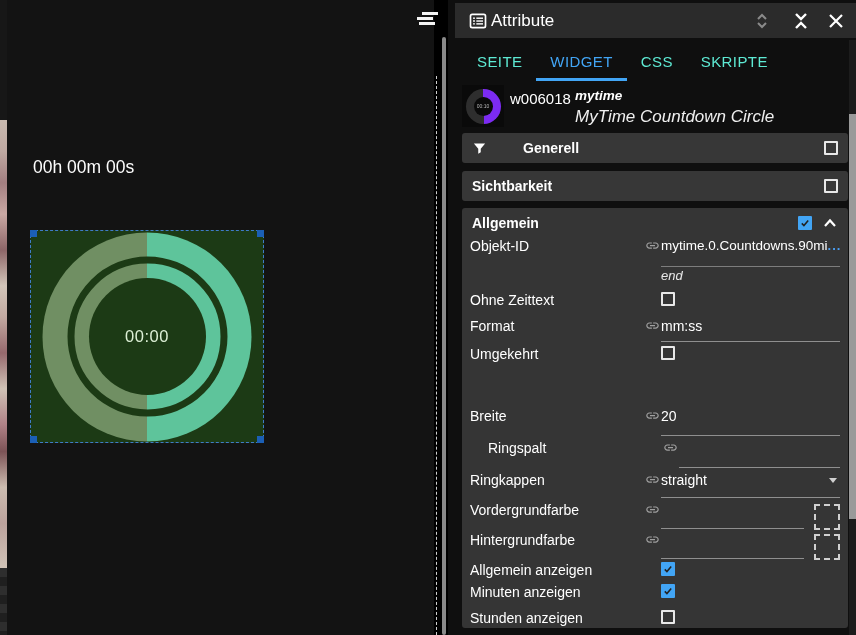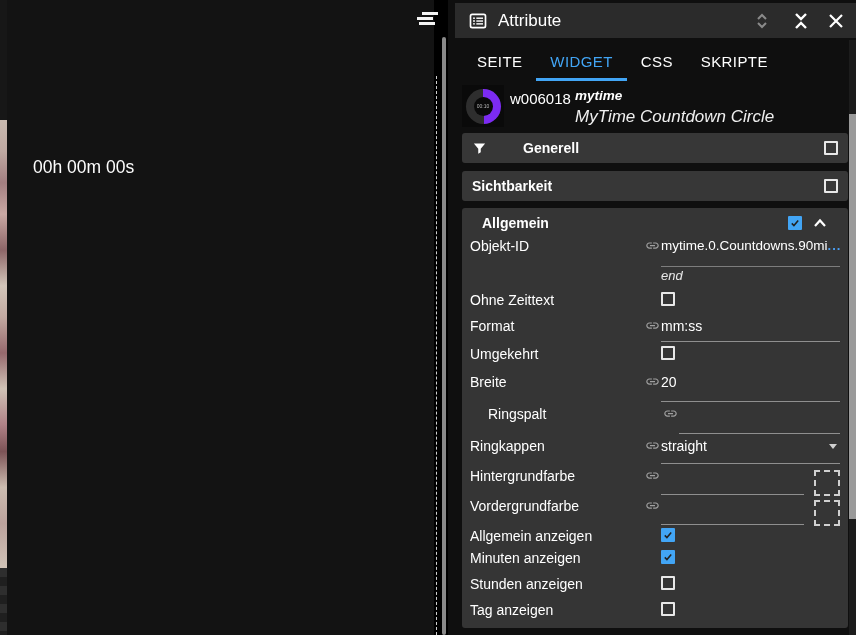--- a/index.html
+++ b/index.html
@@ -44,28 +44,28 @@
   
   .splitter { position:absolute; left:436px; top:76px; height:559px; width:0;
     border-left:1px dashed #cfcfcf; }
   .canvas-scrollbar { position:absolute; left:442px; top:37px; width:4px; height:598px;
     background:#8a8a8a; border-radius:2px; }
 
   
   .panel { position:absolute; left:448px; top:0; width:408px; height:635px; background:#0f0f0f; }
   .panel-header { position:absolute; left:7px; top:3px; width:401px; height:35px;
     background:#2b2b2b; display:flex; align-items:center; padding:0 11px 0 13px; }
-  .hdr-title { margin-left:10px; font-size:17px; color:#fff; }
+  .hdr-title { margin-left:3px; font-size:17px; color:#fff; }
   .hdr-unfold { margin-left:auto; display:flex; }
   .hdr-collapse { margin-left:22px; display:flex; }
   .hdr-close { margin-left:17px; display:flex; }
 
   .tabs { position:absolute; left:15px; top:45px; display:flex; }
   .tab { padding:0 14px; height:36px; line-height:33px; font-size:15px; letter-spacing:.4px;
-    color:#ffffff; border-bottom:3px solid transparent; cursor:default; }
+    color:#5eead4; border-bottom:3px solid transparent; cursor:default; }
   .tab.active { color:#42a5f5; border-bottom-color:#42a5f5; }
 
   .wicon { position:absolute; left:14px; top:85px; width:42px; height:42px; background:#0a0a0a;
     display:flex; align-items:center; justify-content:center; }
   .wring { width:35px; height:35px; border-radius:50%;
     background:conic-gradient(#7c2bf2 0 50%, #2e2e2e 50% 100%);
     display:flex; align-items:center; justify-content:center; }
   .whole { width:19px; height:19px; border-radius:50%; background:#0a0a0a; color:#b9b9b9;
     font-size:5px; display:flex; align-items:center; justify-content:center; }
   .wid      { position:absolute; left:62px;  top:90px;  font-size:15px;   color:#fff; }
@@ -79,21 +79,21 @@
 
   .cb { width:14px; height:14px; border:2px solid #e8e8e8; border-radius:1px;
     display:inline-flex; align-items:center; justify-content:center; background:transparent; flex:0 0 auto; }
   .cb svg { display:none; }
   .cb.checked { background:#42a5f5; border-color:#42a5f5; }
   .cb.checked svg { display:block; }
   .ml-auto { margin-left:auto; }
 
   .section { position:absolute; left:14px; top:208px; width:386px; height:420px;
     background:#353535; border-radius:3px; }
-  .sec-hdr { height:30px; display:flex; align-items:center; padding:0 20px; }
+  .sec-hdr { height:30px; display:flex; align-items:center; padding:0 10px; }
   .chev-up { margin-left:10px; display:flex; }
 
   .row { display:flex; align-items:flex-start; padding:0 8px; position:relative; }
   .lbl { width:175px; flex:0 0 175px; font-size:14px; color:#fff; }
   .islot { width:16px; flex:0 0 16px; display:flex; align-items:center; }
   .val { flex:1; min-width:0; display:flex; align-items:center; font-size:14px; color:#fff;
     white-space:nowrap; overflow:hidden; }
   .val.small { font-size:13.5px; }
   .more { margin-left:auto; color:#4a9ff5; font-weight:700; letter-spacing:1px; font-size:13px; padding-right:2px; }
   .row.ul::after  { content:""; position:absolute; left:199px; right:8px;  bottom:4px; border-bottom:1px solid #8f8f8f; }
@@ -121,20 +121,30 @@
   </div>
 
   <div class="canvas">
     <div class="hamburger">
         <span></span>
         <span></span>
         <span></span>
       </div>
     <div class="countdown-label">00h 00m 00s</div>
 
+    <div class="widget">
+      <div class="handle tl"></div>
+      <div class="handle tr"></div>
+      <div class="handle bl"></div>
+      <div class="handle br"></div>
+      <div class="disc">
+        <div class="gap-ring"></div>
+        <div class="disc-center">00:00</div>
+      </div>
+    </div>
   </div>
 
   <div class="splitter"></div>
   <div class="canvas-scrollbar"></div>
 
   <div class="panel">
 
     <div class="panel-header">
       <span style="display:flex;">
         <svg width="20" height="20" viewBox="0 0 24 24">
@@ -245,21 +255,21 @@
         </span>
         <span class="val">mm:ss</span>
       </div>
 
       <div class="row" style="height:28px;">
         <span class="lbl">Umgekehrt</span>
         <span class="islot"></span>
         <span class="cb"></span>
       </div>
 
-      <div class="row ul" style="height:32px;">
+      <div class="row ul" style="height:32px;margin-top:34px;">
         <span class="lbl">Breite</span>
         <span class="islot">
           <svg width="15" height="15" viewBox="0 0 24 24">
               <path d="M3.9 12c0-1.7 1.4-3.1 3.1-3.1h4V7H7c-2.8 0-5 2.2-5 5s2.2 5 5 5h4v-1.9H7c-1.7 0-3.1-1.4-3.1-3.1zM8 13h8v-2H8v2zm9-6h-4v1.9h4c1.7 0 3.1 1.4 3.1 3.1s-1.4 3.1-3.1 3.1h-4V17h4c2.8 0 5-2.2 5-5s-2.2-5-5-5z" fill="#a0a0a0"></path>
             </svg>
         </span>
         <span class="val">20</span>
       </div>
 
       <div class="row ul" style="height:32px;margin-left:18px;">
@@ -279,32 +289,32 @@
               <path d="M3.9 12c0-1.7 1.4-3.1 3.1-3.1h4V7H7c-2.8 0-5 2.2-5 5s2.2 5 5 5h4v-1.9H7c-1.7 0-3.1-1.4-3.1-3.1zM8 13h8v-2H8v2zm9-6h-4v1.9h4c1.7 0 3.1 1.4 3.1 3.1s-1.4 3.1-3.1 3.1h-4V17h4c2.8 0 5-2.2 5-5s-2.2-5-5-5z" fill="#a0a0a0"></path>
             </svg>
         </span>
         <span class="val">
             <span>straight</span>
           <span class="caret"></span>
         </span>
       </div>
 
       <div class="row colr" style="height:30px;">
-        <span class="lbl">Hintergrundfarbe</span>
+        <span class="lbl">Vordergrundfarbe</span>
         <span class="islot">
           <svg width="15" height="15" viewBox="0 0 24 24">
               <path d="M3.9 12c0-1.7 1.4-3.1 3.1-3.1h4V7H7c-2.8 0-5 2.2-5 5s2.2 5 5 5h4v-1.9H7c-1.7 0-3.1-1.4-3.1-3.1zM8 13h8v-2H8v2zm9-6h-4v1.9h4c1.7 0 3.1 1.4 3.1 3.1s-1.4 3.1-3.1 3.1h-4V17h4c2.8 0 5-2.2 5-5s-2.2-5-5-5z" fill="#a0a0a0"></path>
             </svg>
         </span>
         <span class="val"></span>
         <span class="swatch"></span>
       </div>
 
       <div class="row colr" style="height:30px;">
-        <span class="lbl">Vordergrundfarbe</span>
+        <span class="lbl">Hintergrundfarbe</span>
         <span class="islot">
           <svg width="15" height="15" viewBox="0 0 24 24">
               <path d="M3.9 12c0-1.7 1.4-3.1 3.1-3.1h4V7H7c-2.8 0-5 2.2-5 5s2.2 5 5 5h4v-1.9H7c-1.7 0-3.1-1.4-3.1-3.1zM8 13h8v-2H8v2zm9-6h-4v1.9h4c1.7 0 3.1 1.4 3.1 3.1s-1.4 3.1-3.1 3.1h-4V17h4c2.8 0 5-2.2 5-5s-2.2-5-5-5z" fill="#a0a0a0"></path>
             </svg>
         </span>
         <span class="val"></span>
         <span class="swatch"></span>
       </div>
 
       <div class="row" style="height:22px;">

